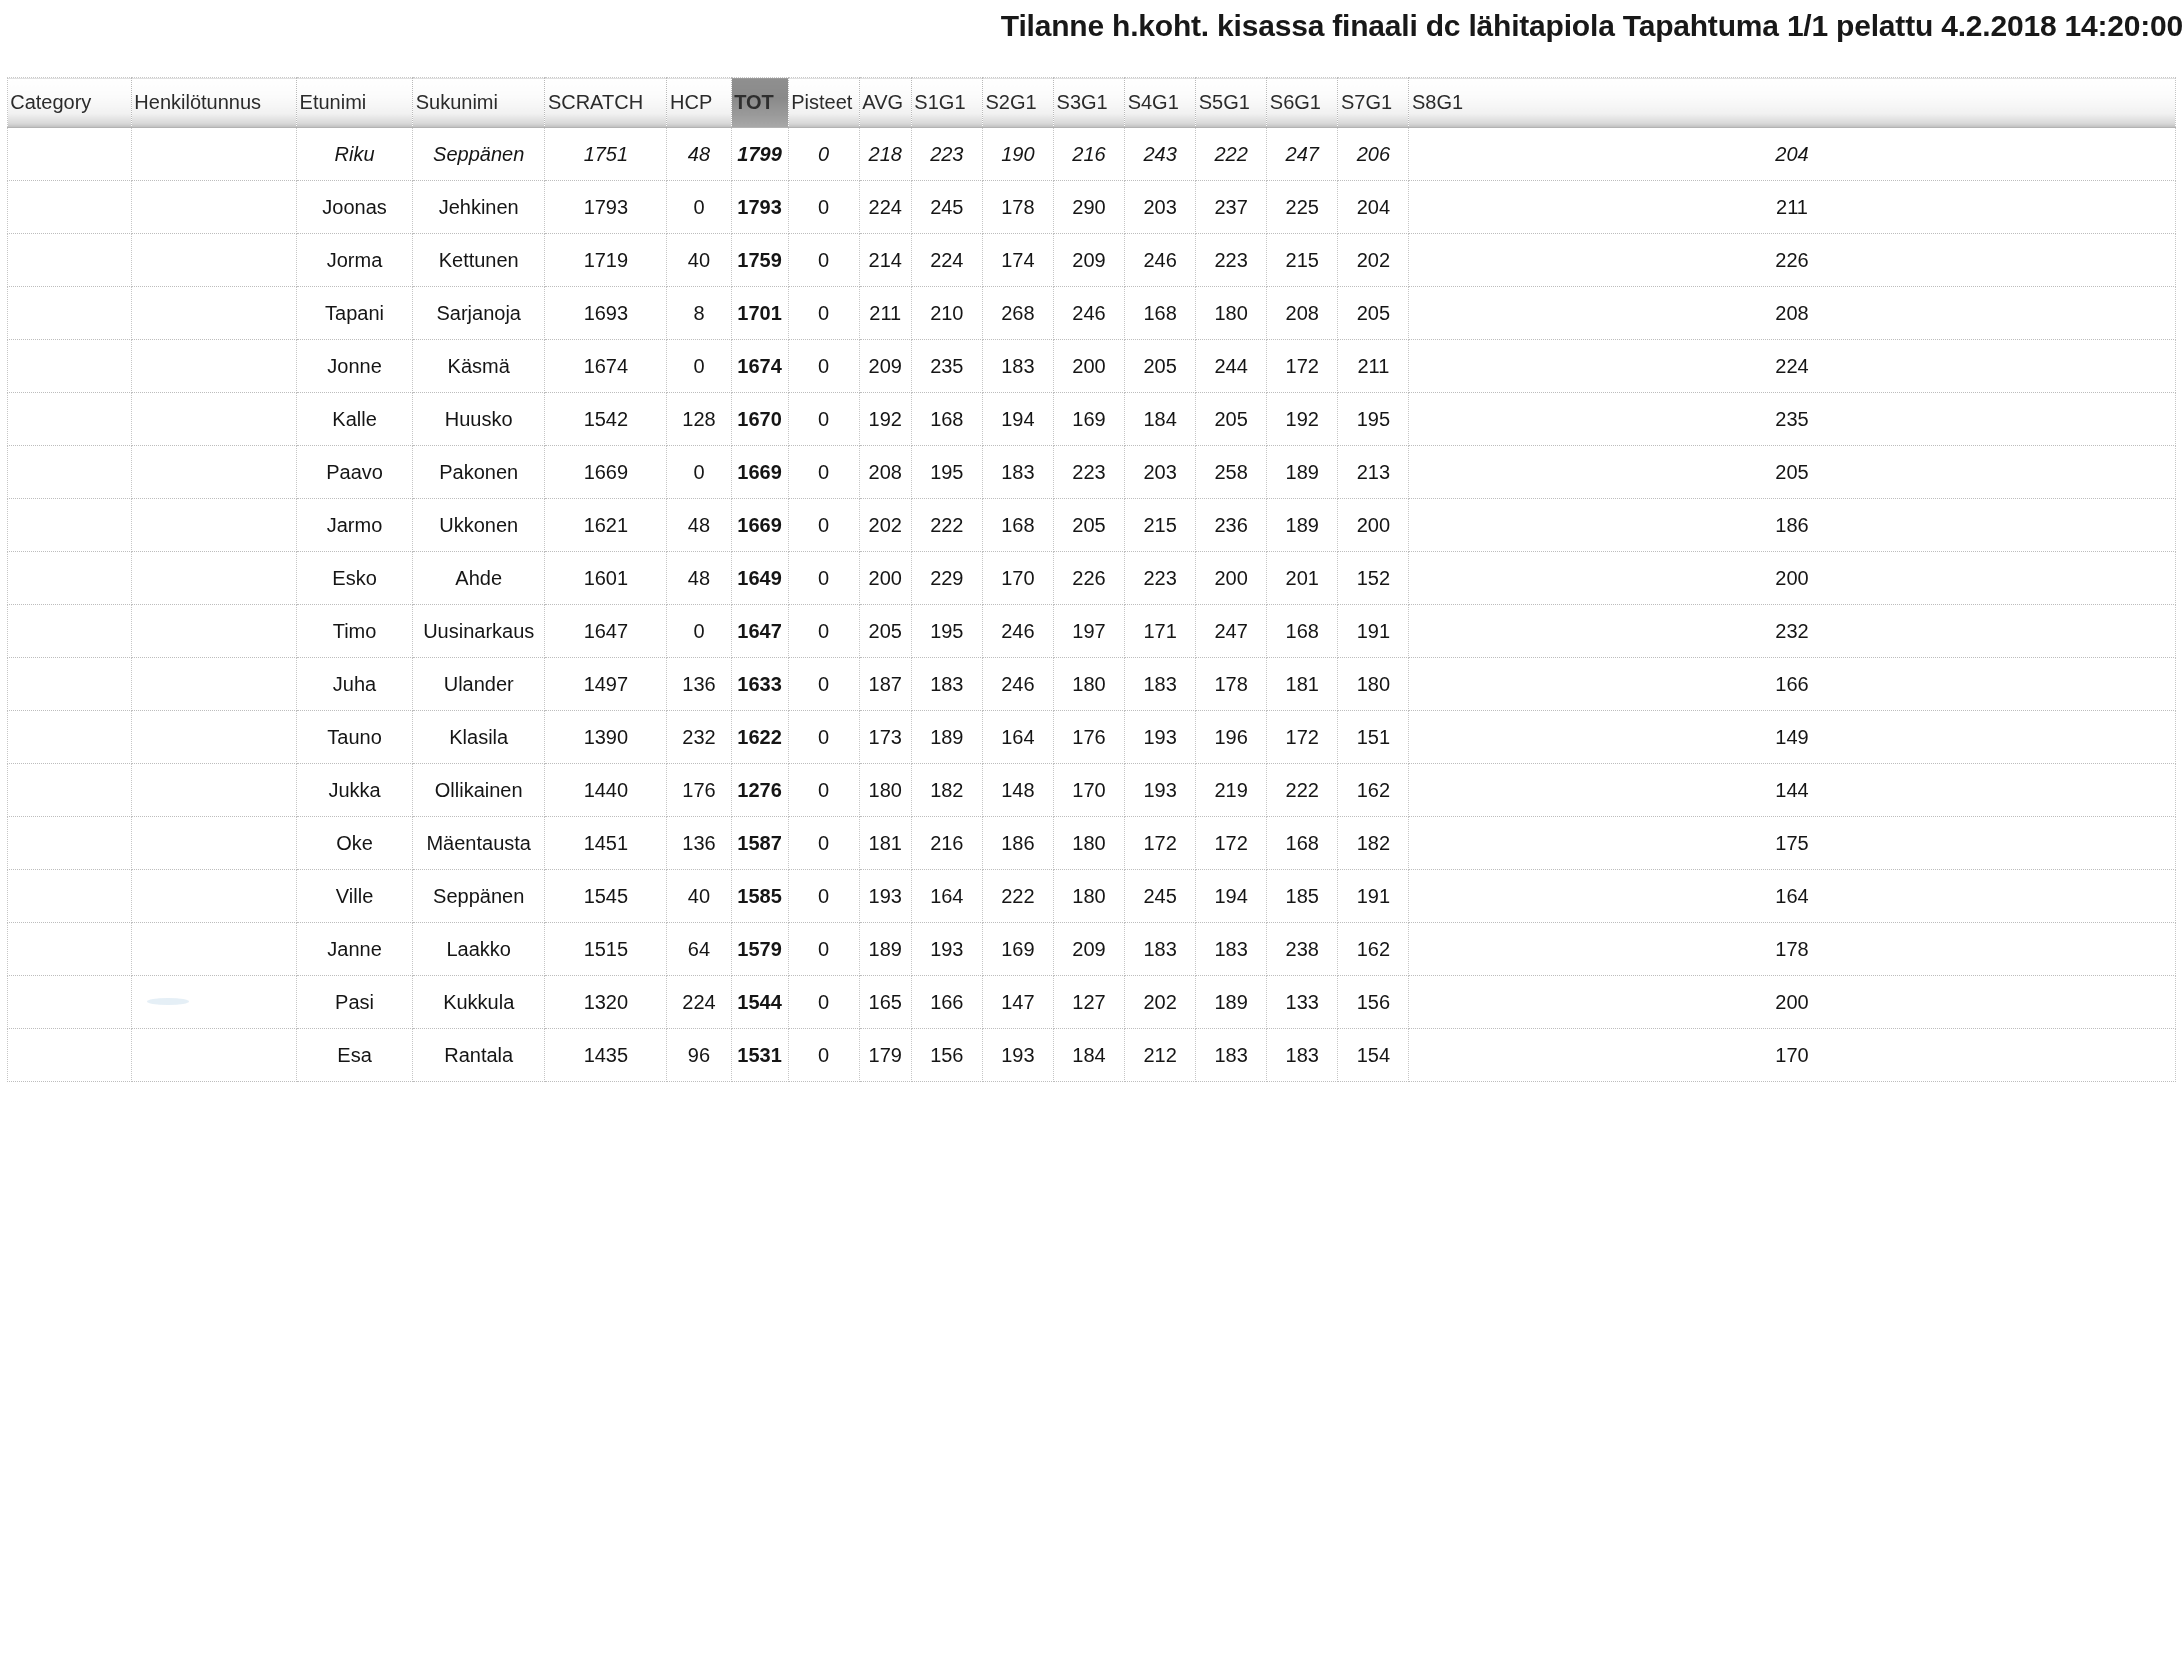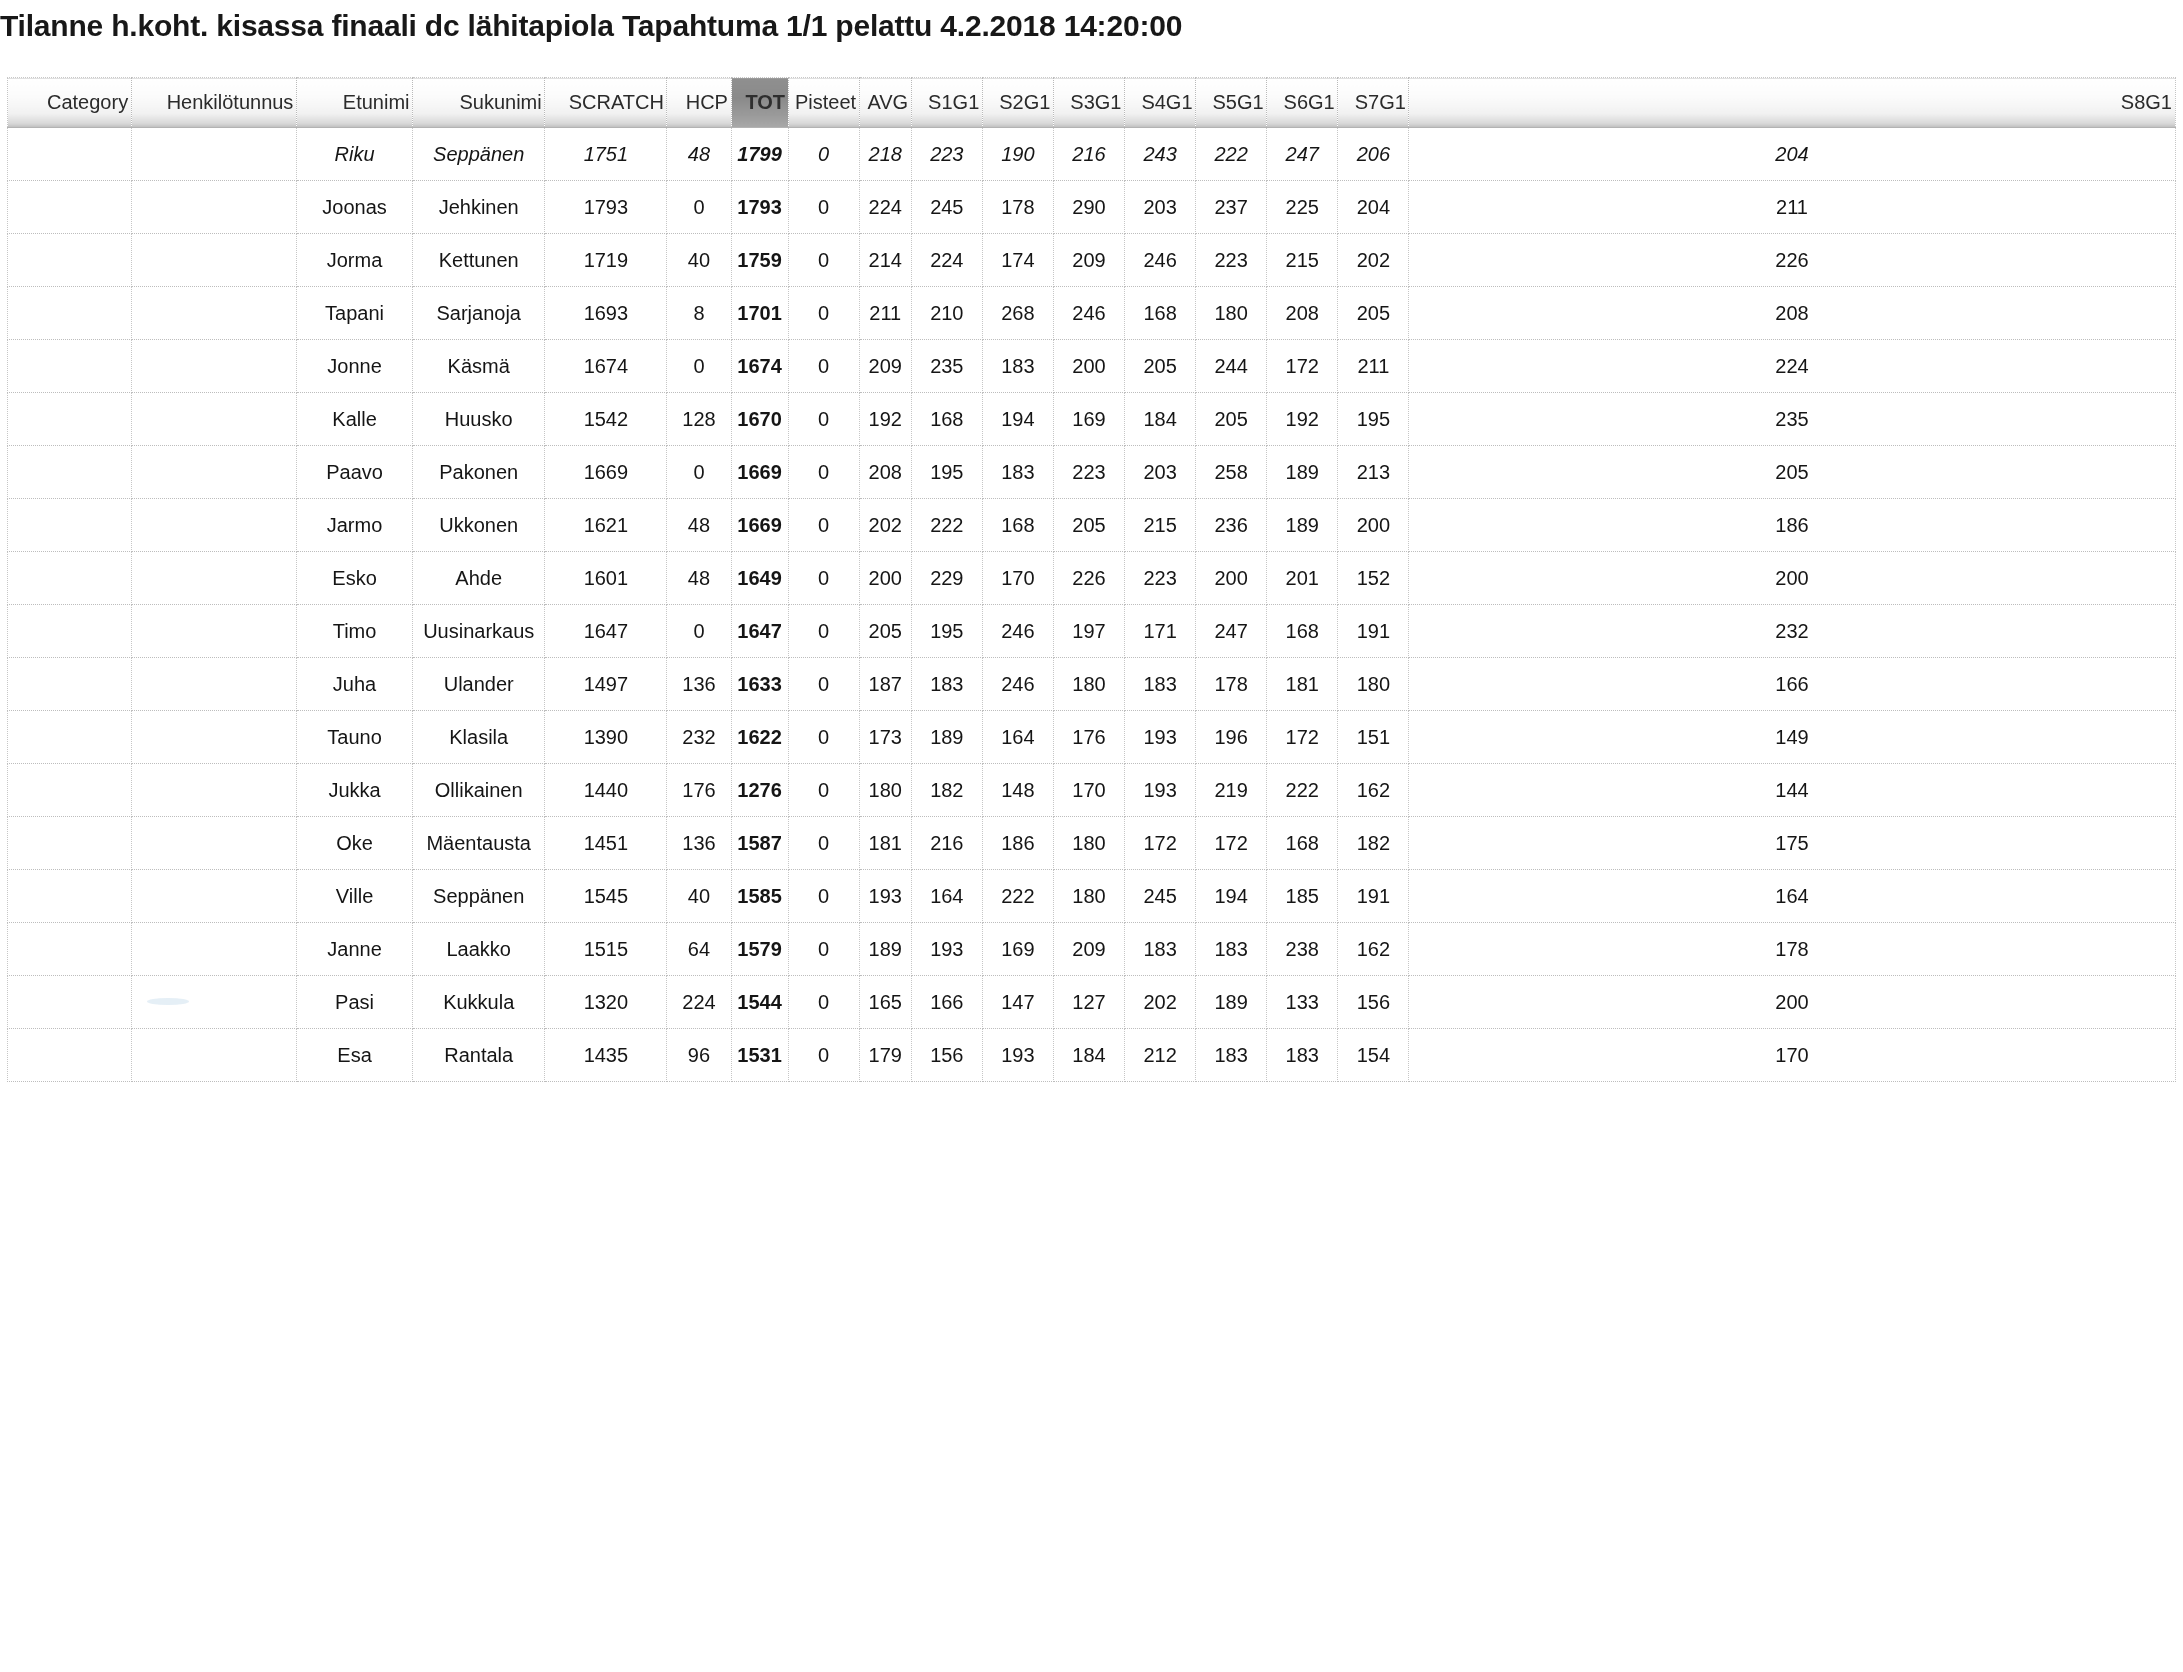--- a/index.html
+++ b/index.html
@@ -15,21 +15,21 @@
     overflow: hidden;
     position: relative;
   }
 
   
   #doc-title {
     position: absolute;
     top: 9.3px;
     left: 0;
     width: 2183px;
-    text-align: left;
+    text-align: right;
     font-size: 30px;
     font-weight: 600;
     letter-spacing: -0.2px;
     color: #181818;
     white-space: nowrap;
   }
 
   
   #grid-wrap {
     position: absolute;
@@ -45,21 +45,21 @@
     font-size: 19px;
   }
 
   
   #score-grid thead th {
     height: 49px;
     padding: 0 2.6px;
     font-weight: 400;
     font-size: 20px;
     color: #2b2b2b;
-    text-align: right;
+    text-align: left;
     vertical-align: middle;
     background: linear-gradient(to bottom,
         #ffffff 0%, #fbfbfb 38%, #f1f1f1 72%, #d8d8d8 92%, #bdbdbd 100%);
     border-right: 1.3px dotted #b9b9b9;
     border-bottom: 1.3px solid #b3b3b3;
     border-top: 1.3px dotted #c9c9c9;
     white-space: nowrap;
     overflow: hidden;
   }
   #score-grid thead th:first-child {

